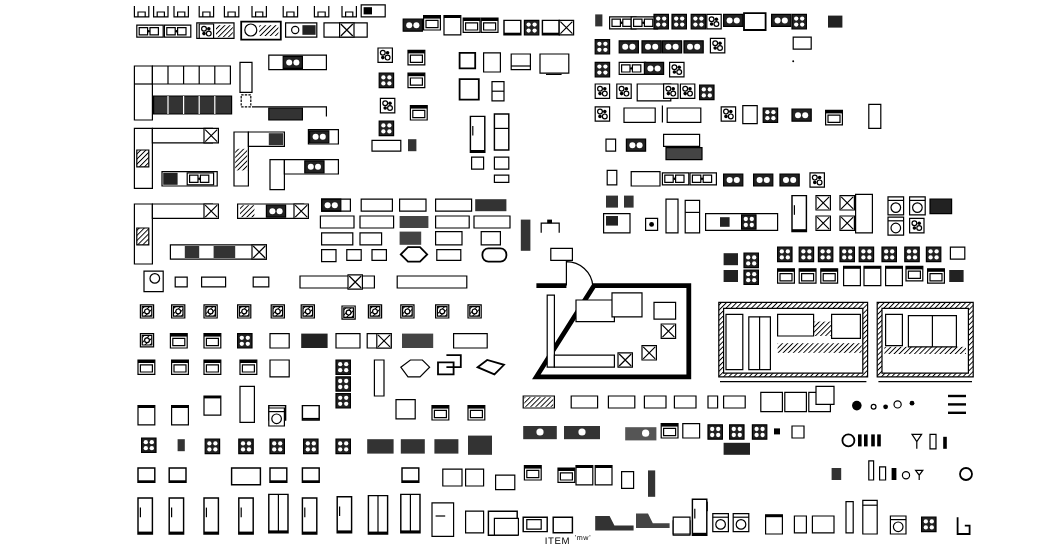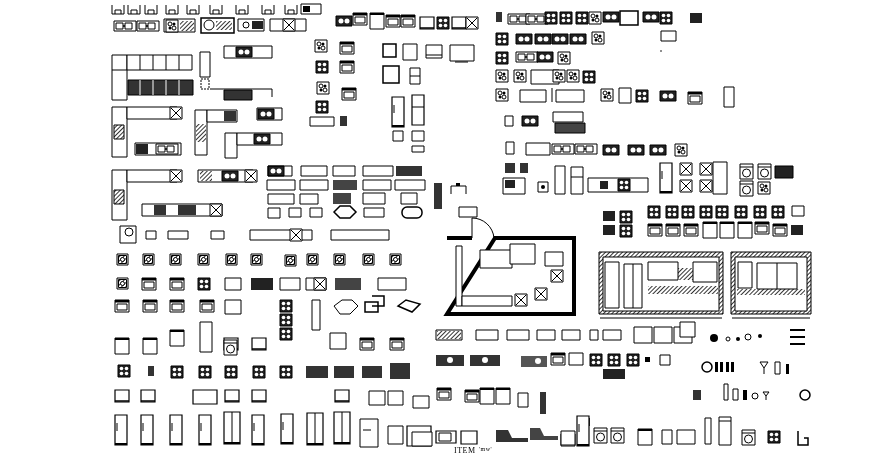--- a/index.html
+++ b/index.html
@@ -1,18 +1,18 @@
 <!DOCTYPE html>
 <html><head>
 <meta charset="utf-8">
 <style>
   html,body{margin:0;padding:0;background:#ffffff;}
   body{width:870px;height:460px;overflow:hidden;position:relative;font-family:"Liberation Sans",sans-serif;}
   #canvas{position:absolute;left:0;top:0;width:870px;height:460px;}
-  .lbl{position:absolute;font-family:Liberation Serif, serif;font-size:8px;color:#000;letter-spacing:0.5px;padding-left:18px;}
+  .lbl{position:absolute;font-family:Liberation Sans, sans-serif;font-size:8px;color:#000;letter-spacing:0.5px;padding-left:18px;}
   svg *{vector-effect:non-scaling-stroke;}
 </style>
 </head>
 <body>
 
 <svg id="canvas" viewBox="0 0 870 460" xmlns="http://www.w3.org/2000/svg">
   <defs>
     <pattern id="hatch" width="3" height="3" patternUnits="userSpaceOnUse" patternTransform="rotate(45)">
       <line x1="0" y1="0" x2="0" y2="3" stroke="#000" stroke-width="1.6"></line>
     </pattern>

